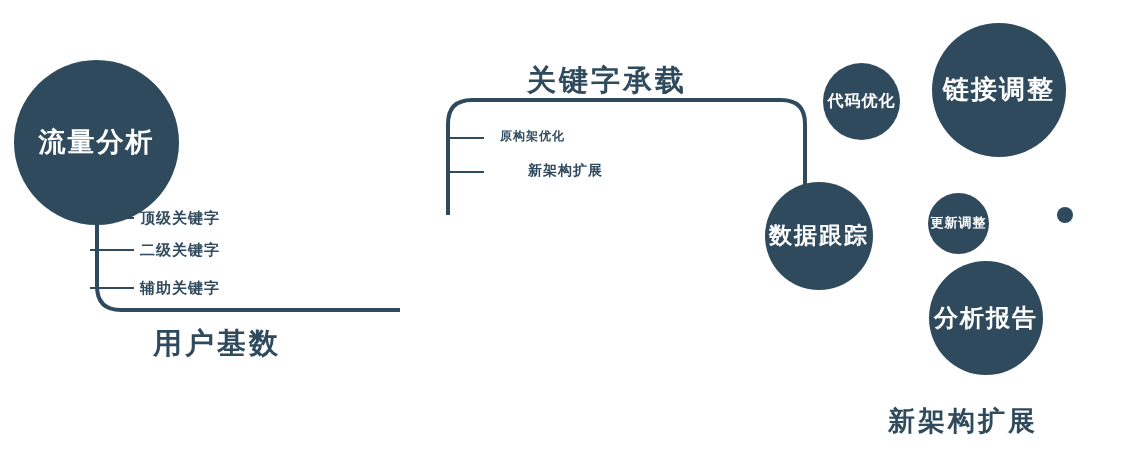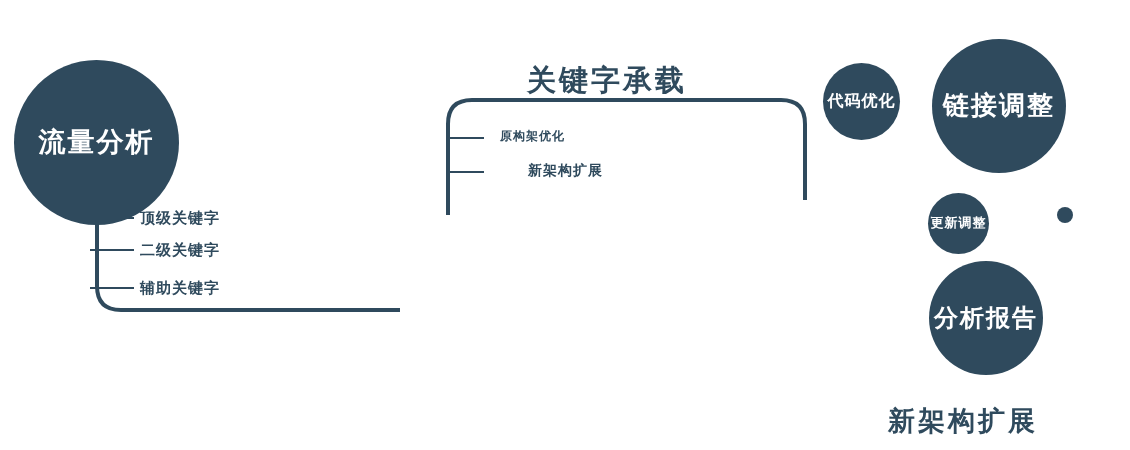--- a/index.html
+++ b/index.html
@@ -42,21 +42,21 @@
     justify-content: center;
     text-align: center;
     font-weight: bold;
     line-height: 1.3;
     letter-spacing: 2px;
   }
   .c-traffic   { left: 14px;   top: 60px;  width: 165px; height: 165px; font-size: 27px; }
   .c-structure { left: 376px;  top: 203px; width: 145px; height: 145px; font-size: 25px; }
   .c-data      { left: 765px;  top: 182px; width: 108px; height: 108px; font-size: 23px; }
   .c-code      { left: 823px;  top: 63px;  width: 77px;  height: 77px;  font-size: 16px; letter-spacing: 1px; }
-  .c-link      { left: 932px;  top: 39px;  width: 134px; height: 134px; font-size: 26px; }
+  .c-link      { left: 932px;  top: 23px;  width: 134px; height: 134px; font-size: 26px; }
   .c-update    { left: 928px;  top: 193px; width: 61px;  height: 61px;  font-size: 13px; letter-spacing: 1px; }
   .c-dot       { left: 1057px; top: 207px; width: 16px;  height: 16px; }
   .c-report    { left: 929px;  top: 261px; width: 114px; height: 114px; font-size: 24px; }
   .label {
     position: absolute;
     color: var(--primary, #2f4a5d);
     font-weight: bold;
     letter-spacing: 3px;
     white-space: nowrap;
   }
@@ -90,20 +90,24 @@
     <path class="connector" d="M448,215 L448,124 Q448,100 472,100 L781,100 Q805,100 805,124 L805,200"></path>
     <line class="tick" x1="450" y1="138" x2="484" y2="138"></line>
     <line class="tick" x1="450" y1="172" x2="484" y2="172"></line>
   </svg>
 
   <div class="circle c-traffic">
     <span>流量分析</span>
   </div>
 
 
+  <div class="circle c-data">
+    <span>数据</span>
+    <span>跟踪</span>
+  </div>
 
   <div class="circle c-code">
     <span>代码</span>
     <span>优化</span>
   </div>
 
   <div class="circle c-link">
     <span>链接</span>
     <span>调整</span>
   </div>
@@ -113,20 +117,21 @@
     <span>调整</span>
   </div>
 
   <div class="circle c-dot"></div>
 
   <div class="circle c-report">
     <span>分析</span>
     <span>报告</span>
   </div>
 
+  <div class="label l-user">用户基数</div>
   <div class="label l-keyword">关键字承载</div>
   <div class="label l-effect">新架构扩展</div>
 
   <div class="branch-label b-t1">顶级关键字</div>
   <div class="branch-label b-t2">二级关键字</div>
   <div class="branch-label b-t3">辅助关键字</div>
   <div class="branch-label b-s1">原构架优化</div>
   <div class="branch-label b-s2">新架构扩展</div>
 
 </div>

